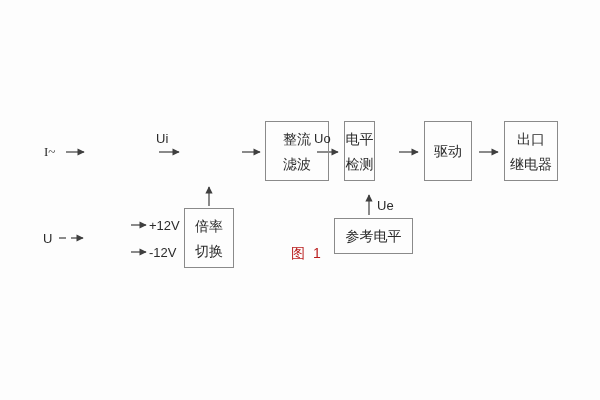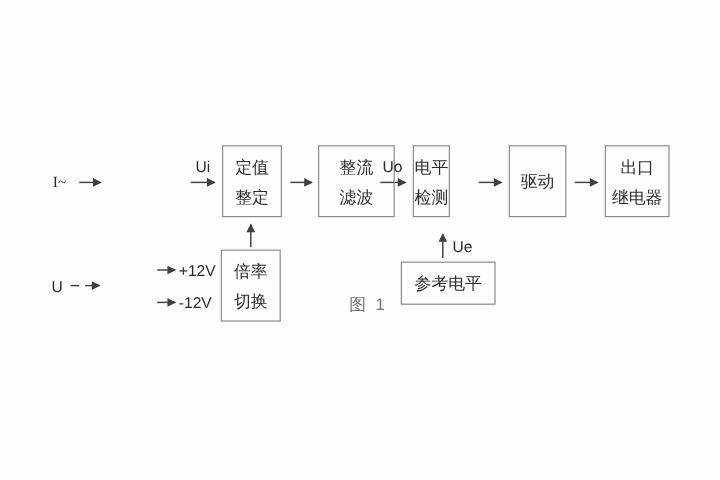--- a/index.html
+++ b/index.html
@@ -35,27 +35,27 @@
     white-space: pre;
     color: #2b2b2b;
   }
   .lbl {
     position: absolute;
     font-size: 13px;
     line-height: 13px;
     white-space: pre;
     color: #2b2b2b;
   }
-  .lbl.center { text-align: center; }
+  .lbl.center { text-align: left; }
   .lbl.serif { font-family: "Liberation Serif", serif; }
   .caption {
     position: absolute;
     font-size: 14px;
     line-height: 14px;
-    color: #737373;
+    color: #b91c1c;
     letter-spacing: 2px;
   }
 </style>
 </head>
 <body>
 
 <div class="canvas">
 
   <svg class="wires" viewBox="0 0 600 400">
     <defs>
@@ -70,24 +70,20 @@
     <line x1="399" y1="152" x2="418" y2="152" stroke="#3f3f3f" stroke-width="1.2" marker-end="url(#ah)"></line>
     <line x1="479" y1="152" x2="498" y2="152" stroke="#3f3f3f" stroke-width="1.2" marker-end="url(#ah)"></line>
     <line x1="59" y1="238" x2="66" y2="238" stroke="#3f3f3f" stroke-width="1.2"></line>
     <line x1="71" y1="238" x2="83" y2="238" stroke="#3f3f3f" stroke-width="1.2" marker-end="url(#ah)"></line>
     <line x1="131" y1="225" x2="146" y2="225" stroke="#3f3f3f" stroke-width="1.2" marker-end="url(#ah)"></line>
     <line x1="131" y1="252" x2="146" y2="252" stroke="#3f3f3f" stroke-width="1.2" marker-end="url(#ah)"></line>
     <line x1="209" y1="206" x2="209" y2="187" stroke="#3f3f3f" stroke-width="1.2" marker-end="url(#ah)"></line>
     <line x1="369" y1="215" x2="369" y2="195" stroke="#3f3f3f" stroke-width="1.2" marker-end="url(#ah)"></line>
   </svg>
 
-  <div class="box" style="left:185px;top:121px;width:50px;height:60px">
-    <span class="line">定值</span>
-    <span class="line">整定</span>
-  </div>
   <div class="box" style="left:265px;top:121px;width:64px;height:60px">
     <span class="line">整流</span>
     <span class="line">滤波</span>
   </div>
   <div class="box" style="left:344px;top:121px;width:31px;height:60px">
     <span class="line">电平</span>
     <span class="line">检测</span>
   </div>
   <div class="box" style="left:504px;top:121px;width:54px;height:60px">
     <span class="line">出口</span>

